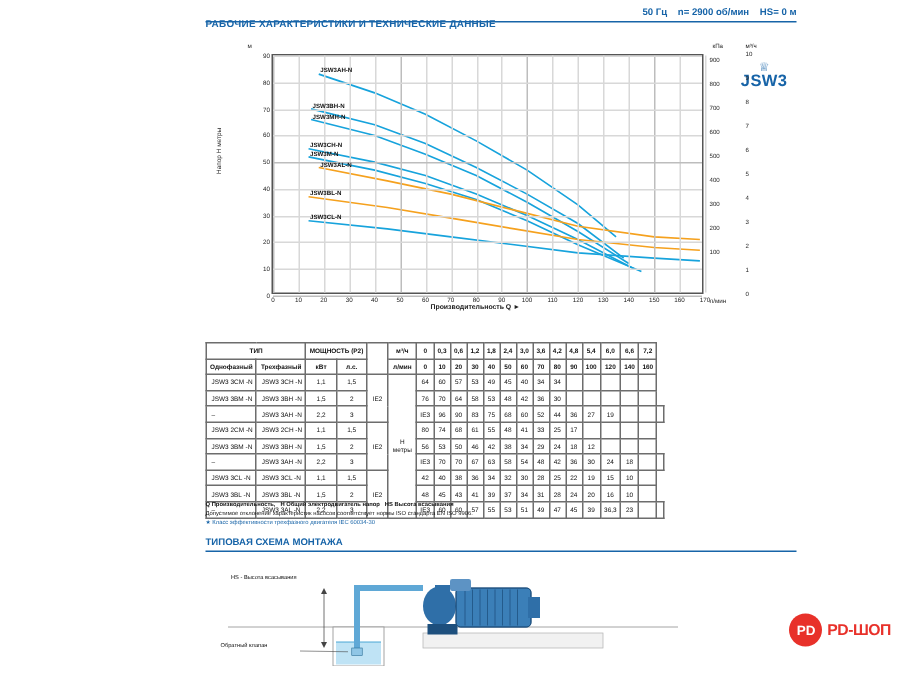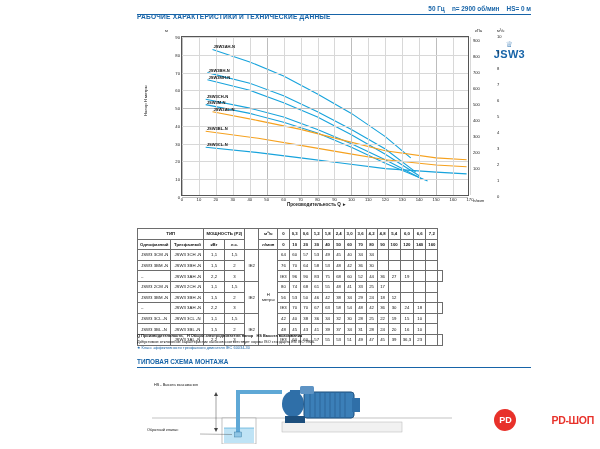--- a/index.html
+++ b/index.html
@@ -78,21 +78,21 @@
   .diagram{position:absolute;left:152px;top:372px;width:300px;height:72px;}
 
   .wm{
     position:absolute;right:6px;bottom:18px;display:flex;align-items:center;gap:3px;
   }
   .wm-circle{
     width:22px;height:22px;border-radius:50%;background:#e8312a;color:#fff;
     font-size:9px;font-weight:bold;display:flex;align-items:center;justify-content:center;
     font-family:"Liberation Sans",sans-serif;
   }
-  .wm-text{font-size:10.5px;font-weight:bold;color:#e8312a;letter-spacing:-.3px;margin-left:32px;}
+  .wm-text{font-size:10.5px;font-weight:bold;color:#e8312a;letter-spacing:-.3px;}
 </style>
 </head>
 <body>
 
 <div class="page">
 
   <div class="hdr">
     <span class="hdr-title">РАБОЧИЕ ХАРАКТЕРИСТИКИ И ТЕХНИЧЕСКИЕ ДАННЫЕ</span>
     <span class="hdr-right">
       <span>50 Гц</span>&nbsp;&nbsp;&nbsp;

